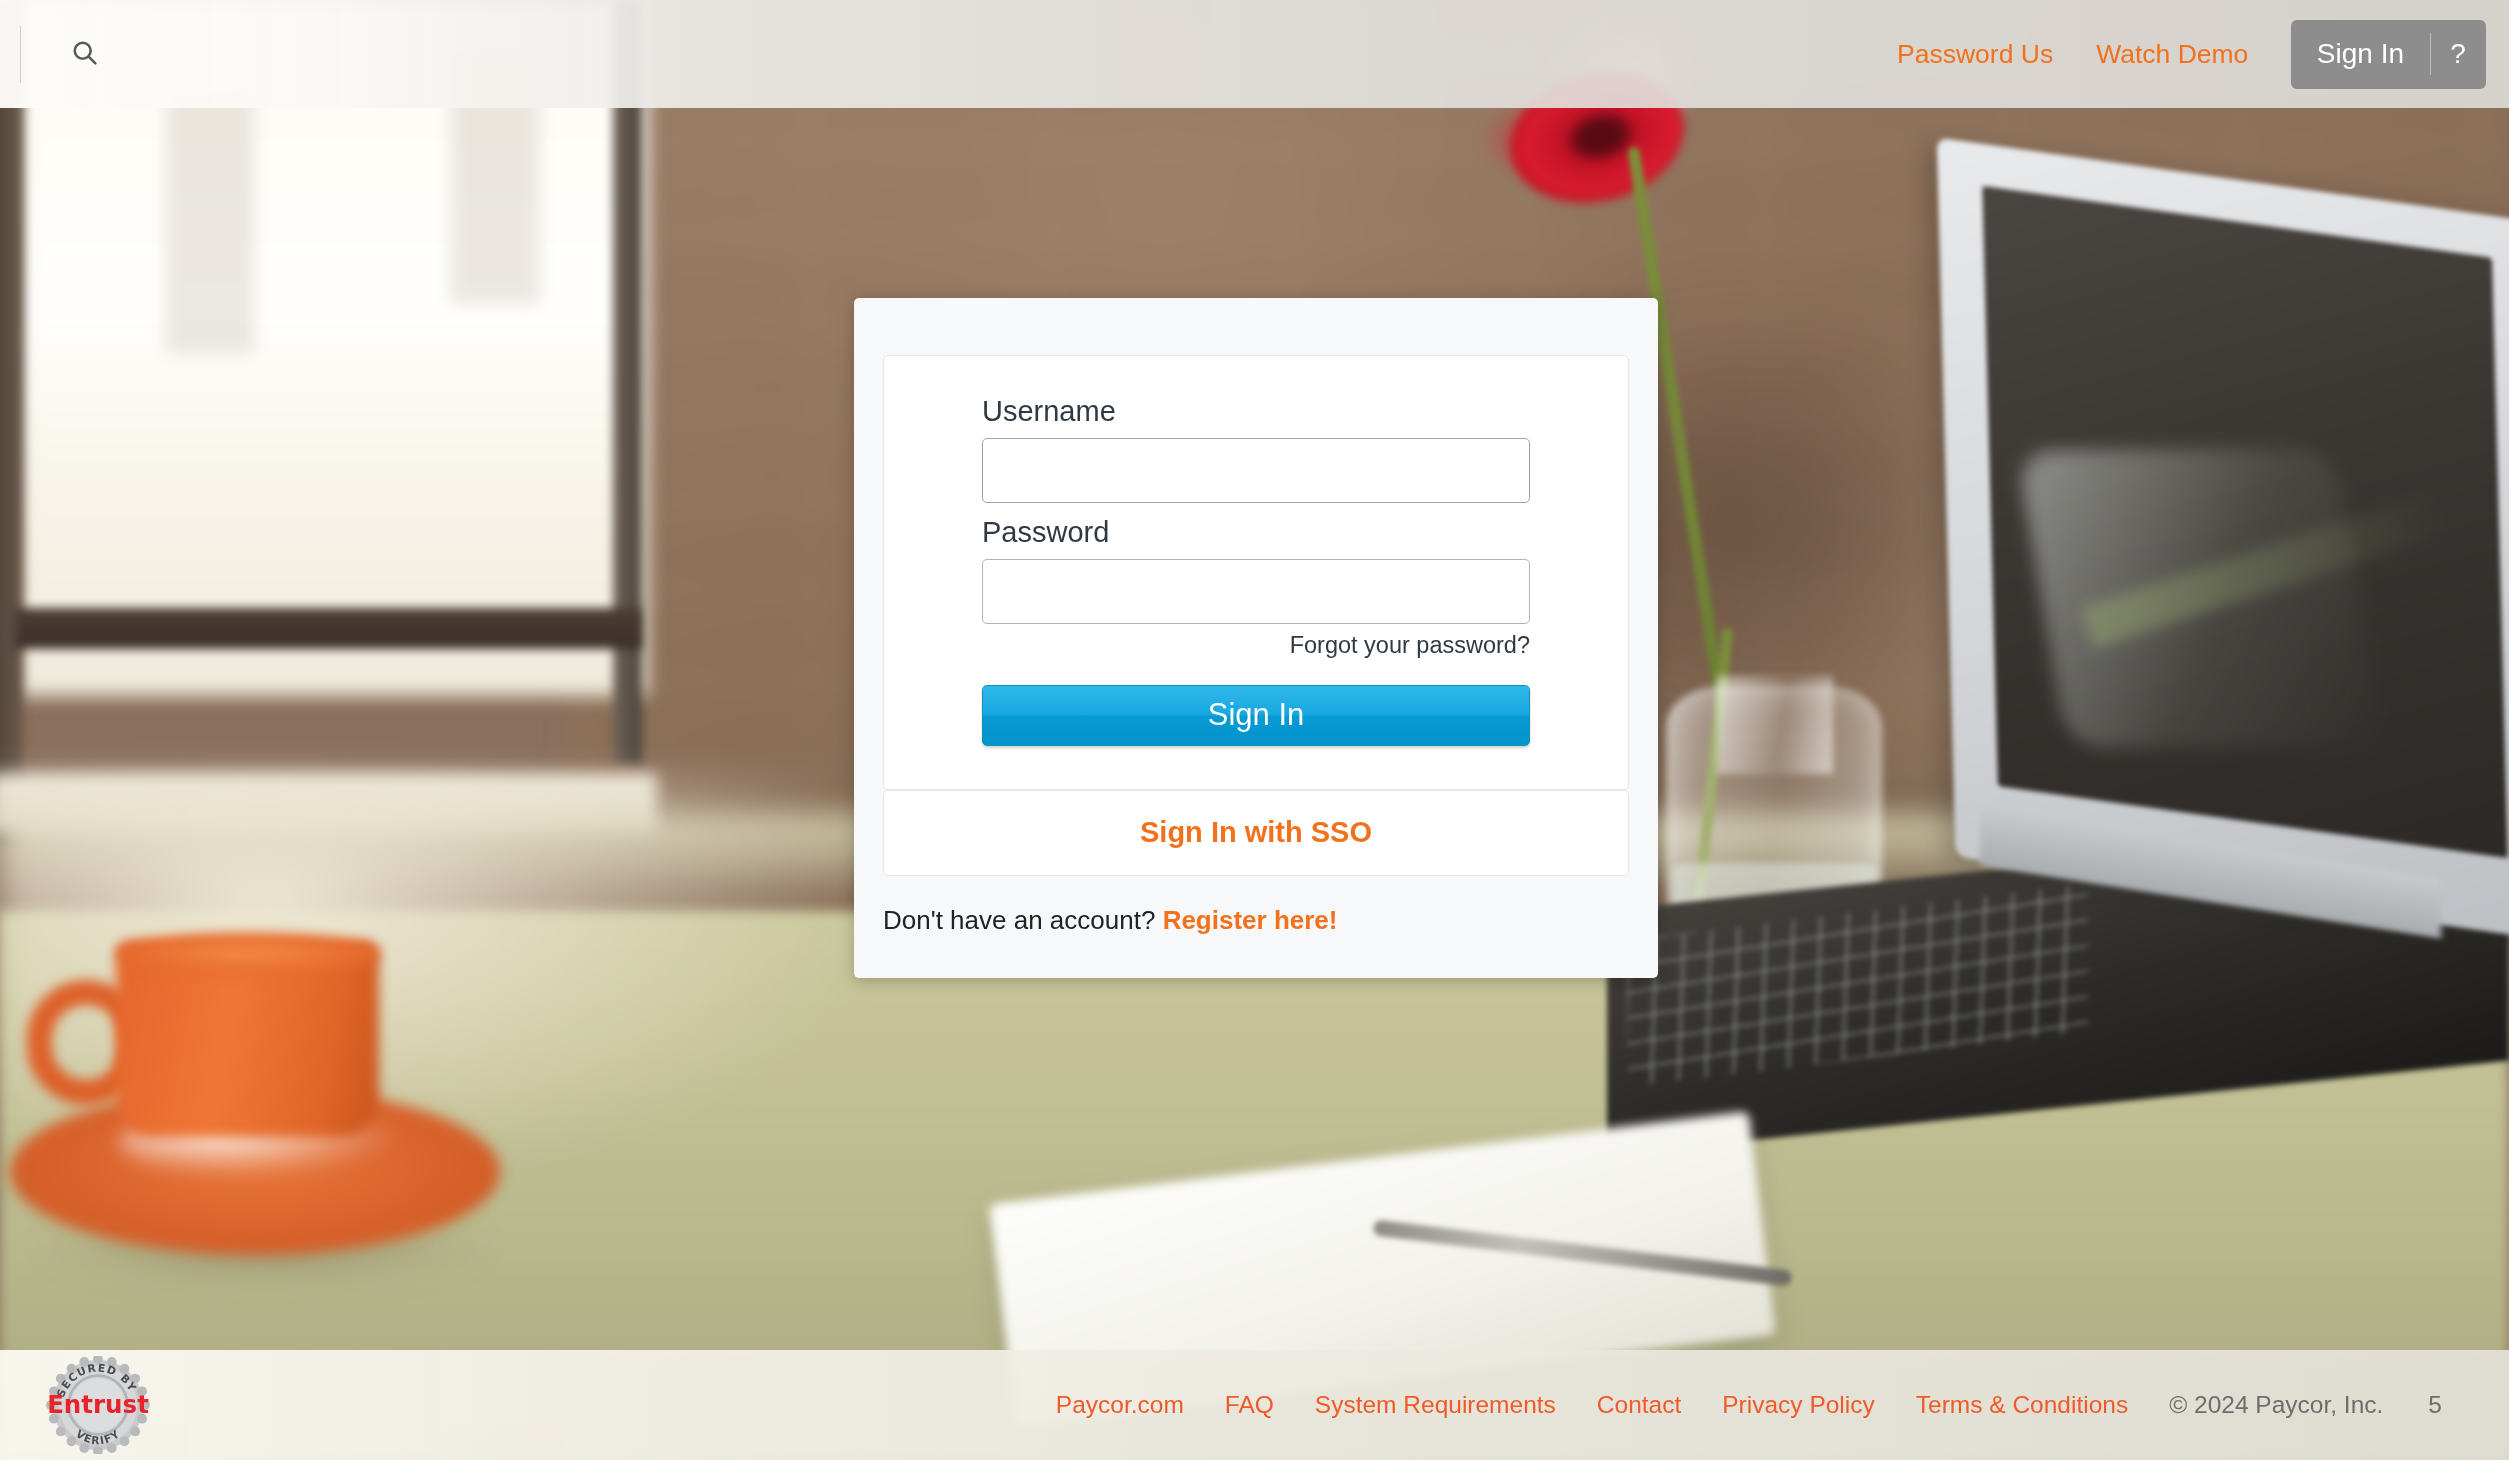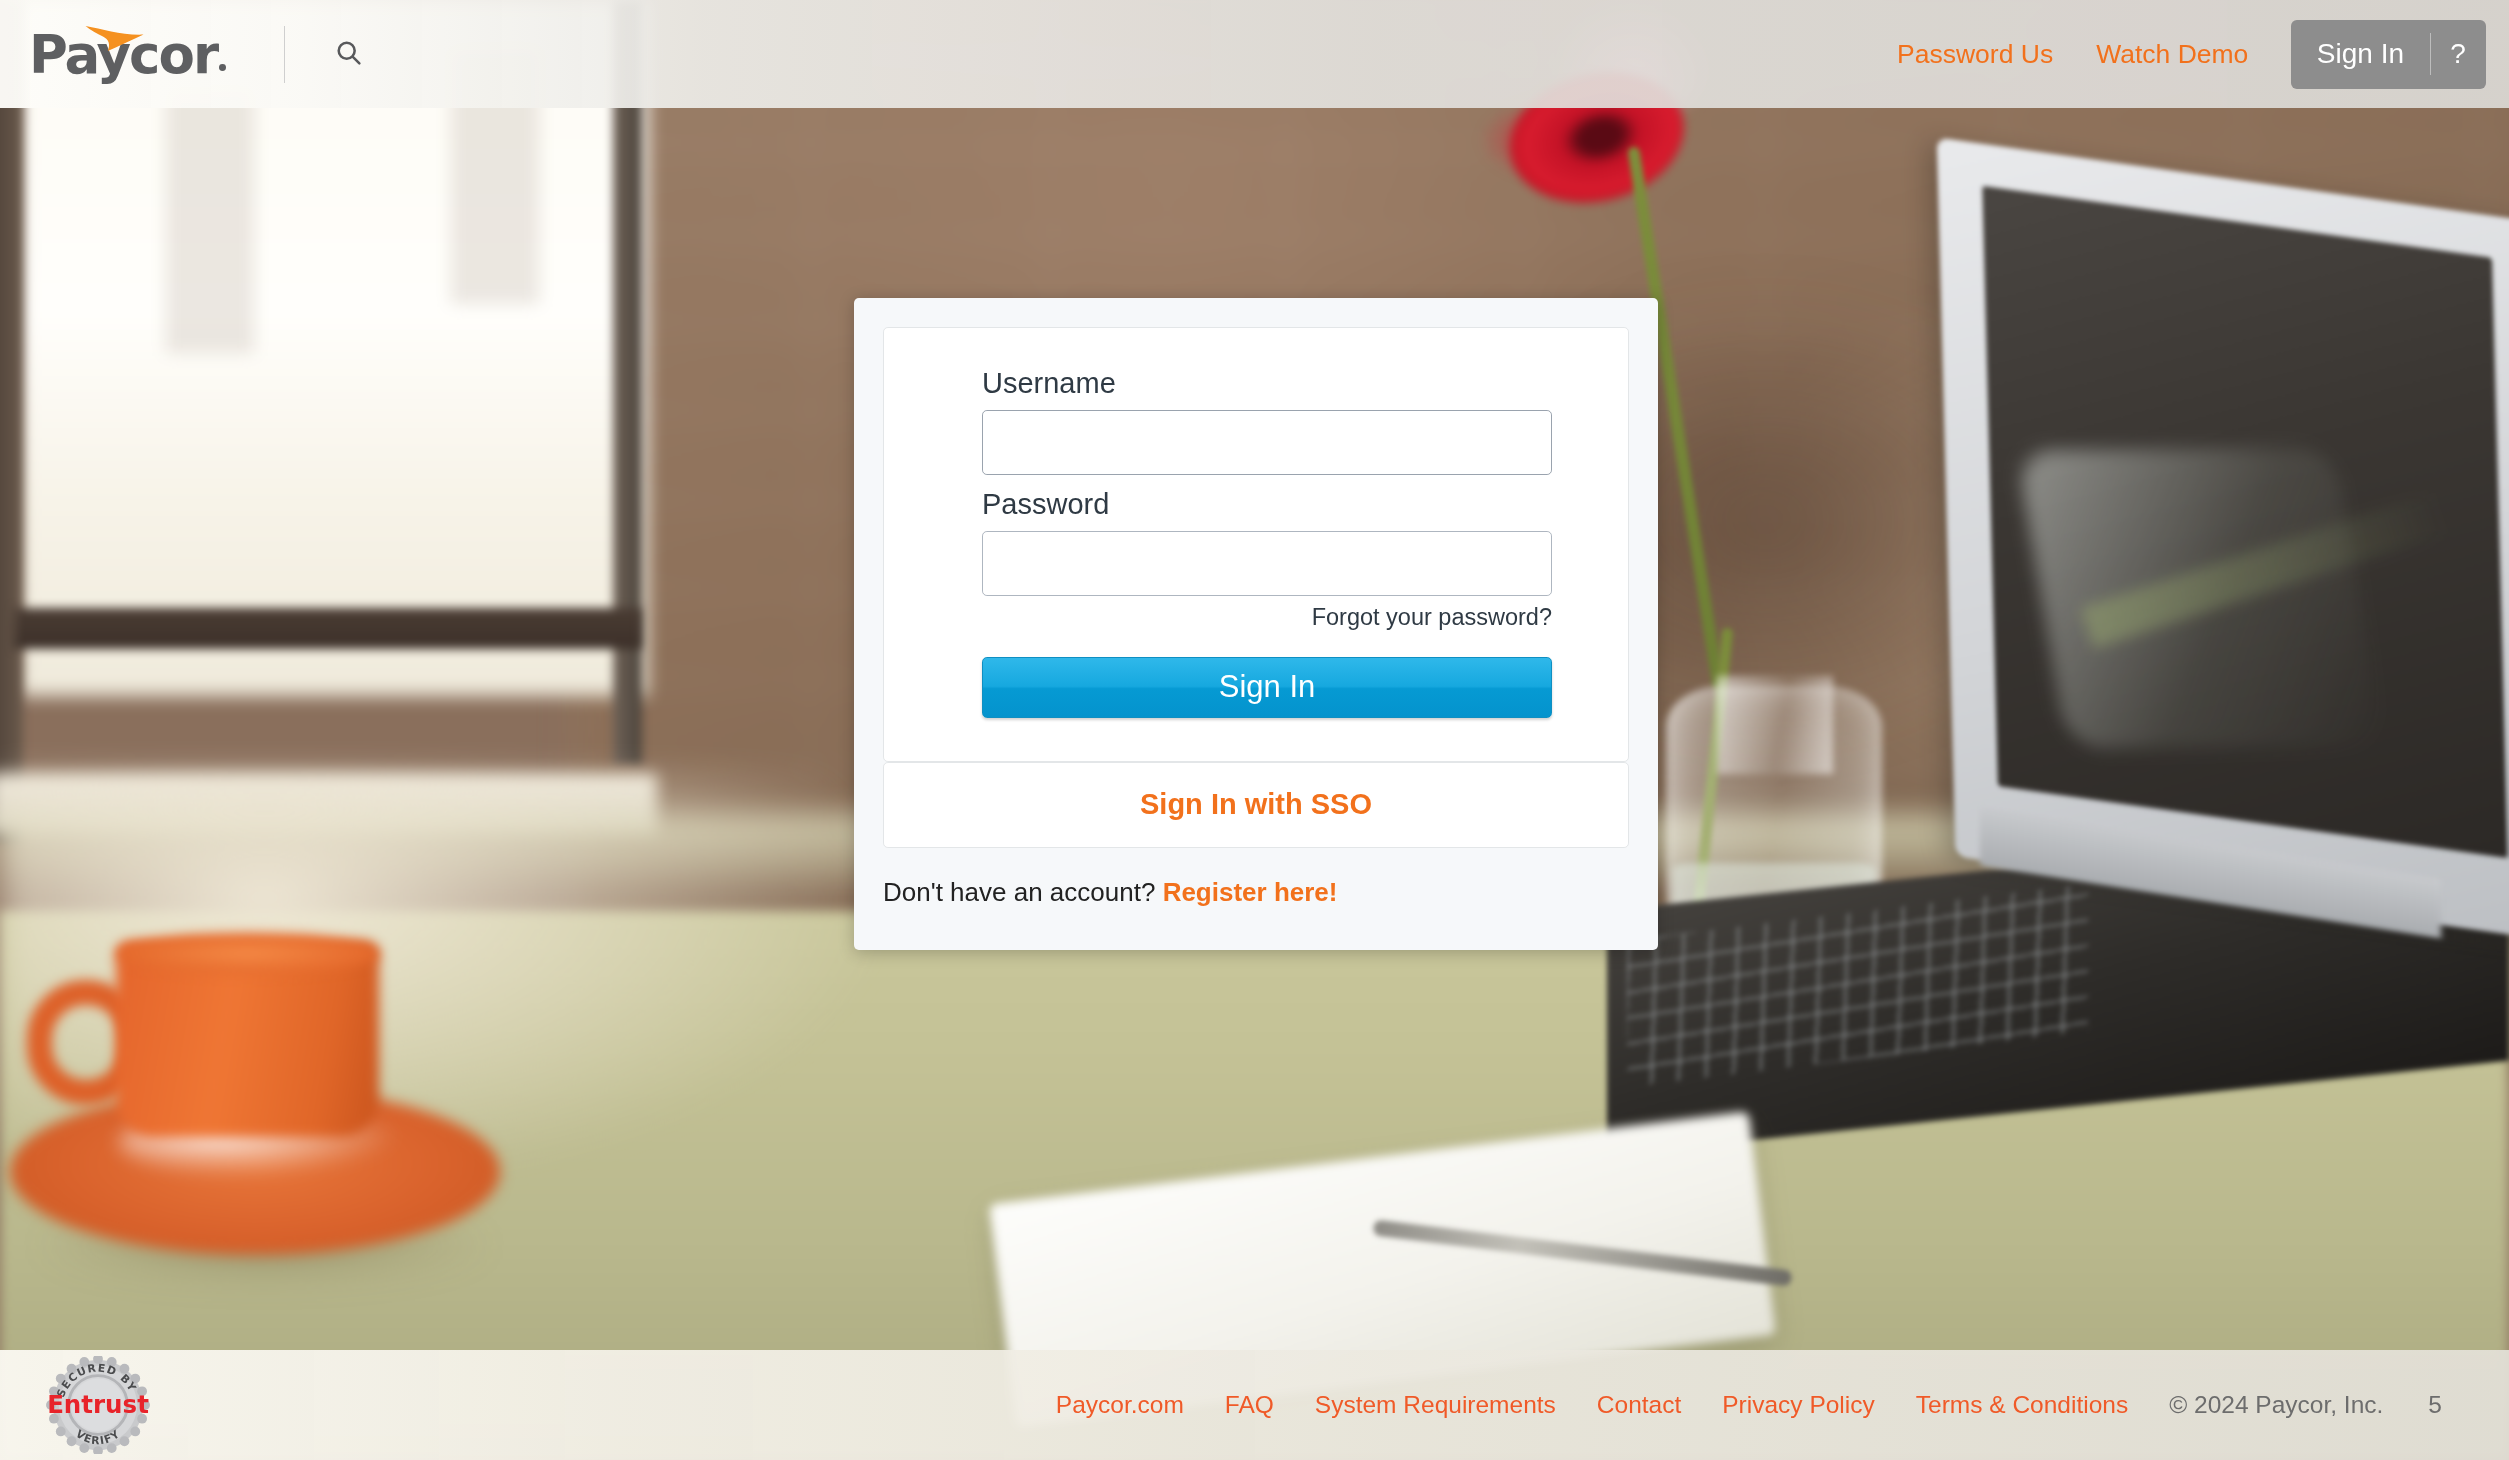--- a/index.html
+++ b/index.html
@@ -349,21 +349,21 @@
     border-radius: 4.9px;
     box-shadow: 0 2.9px 15.7px rgba(0,0,0,.22);
     padding: 29px;
     z-index: 15;
   }
   .panel {
     background: #fff;
     border: 1px solid #e3e6e8;
     border-radius: 4.9px;
   }
-  .panel-main { padding: 39px 76px 43px 98px; }
+  .panel-main { padding: 39px 98px 43px 98px; margin-top: 28px; }
 
   .field-label {
     font-size: 29px;
     color: #2f3a44;
     margin-bottom: 9.8px;
   }
   .text-input {
     width: 100%;
     height: 65px;
     border: 1px solid #aeb6c0;
@@ -514,28 +514,20 @@
   <div class="laptop-hinge"></div>
 
   <div class="notepad"></div>
   <div class="pen"></div>
 
   <div class="photo-soft"></div>
 </div>
 
 <div id="header">
 
-  <div class="logo-wrap">
-    <span class="logo-text">Paycor</span><span class="logo-dot"></span>
-    <span class="logo-swoosh">
-      <svg width="65" height="29" viewBox="0 0 66 30">
-        <path d="M2 3 C20 6, 40 13, 62 12 C50 18, 36 24, 25 29 C28 22, 26 17, 20 14 C14 11, 7 7, 2 3 Z" fill="#f59120"></path>
-      </svg>
-    </span>
-  </div>
 
   <div class="hdr-divider"></div>
 
   <div class="search-icon-btn">
     <span>
       <svg width="29" height="29" viewBox="0 0 24 24" fill="none" stroke="#58595b" stroke-width="2.1" stroke-linecap="round">
         <circle cx="10.5" cy="10.5" r="6.6"></circle>
         <line x1="15.6" y1="15.6" x2="21" y2="21"></line>
       </svg>
     </span>

